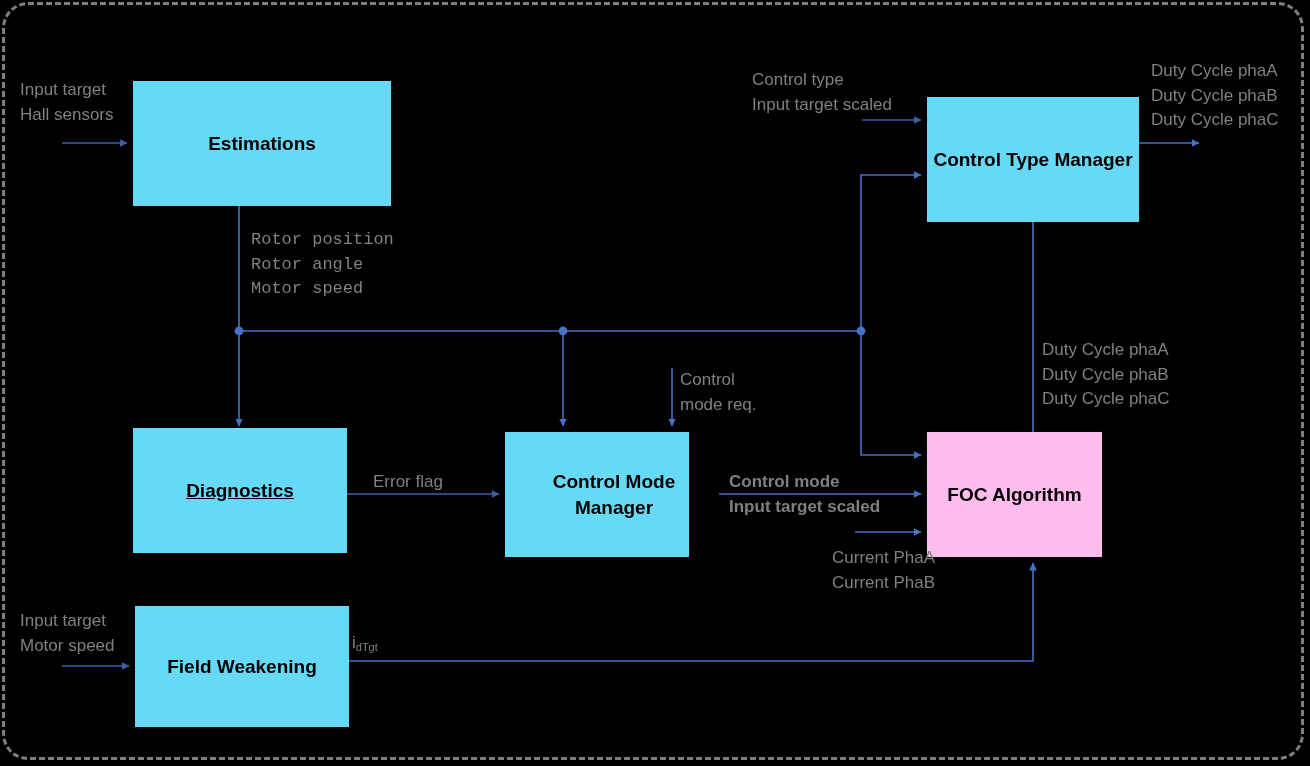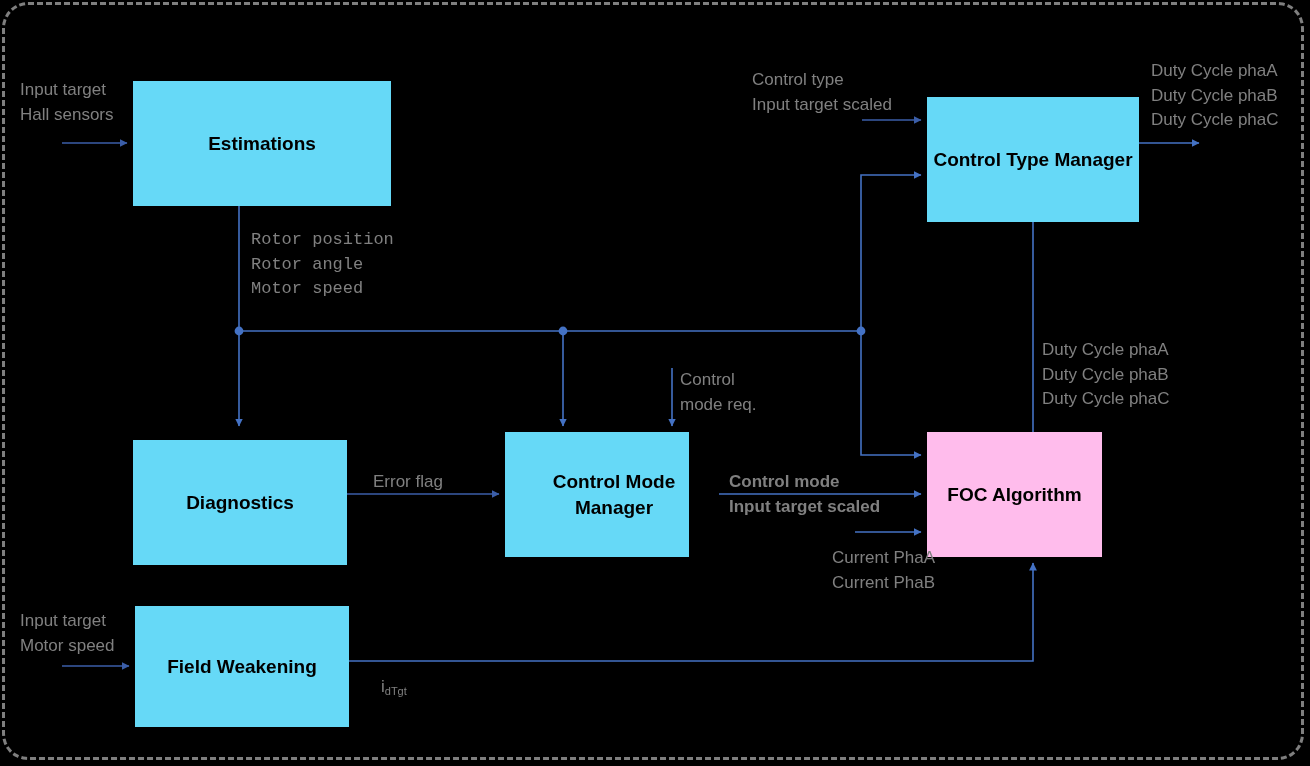--- a/index.html
+++ b/index.html
@@ -136,21 +136,21 @@
       <circle cx="239" cy="331" r="4.4"></circle>
       <circle cx="563" cy="331" r="4.4"></circle>
       <circle cx="861" cy="331" r="4.4"></circle>
     </g>
   </svg>
 
   <div class="block blue" style="left:133px; top:81px; width:258px; height:125px;">
     <span>Estimations</span>
   </div>
 
-  <div class="block blue" style="left:133px; top:440px; width:214px; height:125px;">
+  <div class="block blue" style="left:133px; top:428px; width:214px; height:125px;text-decoration:underline;">
     <span>Diagnostics</span>
   </div>
 
   <div class="block blue" style="left:505px; top:432px; width:184px; height:125px;padding-left:34px;">
     <span>Control Mode
 Manager</span>
   </div>
 
   <div class="block blue" style="left:135px; top:606px; width:214px; height:121px;justify-content:center;">
     <span>Field Weakening</span>
@@ -191,15 +191,15 @@
   <div class="label" style="left:1042px; top:338px;">Duty Cycle phaA
 Duty Cycle phaB
 Duty Cycle phaC</div>
 
   <div class="label" style="left:832px; top:546px;">Current PhaA
 Current PhaB</div>
 
   <div class="label" style="left:20px; top:609px;">Input target
 Motor speed</div>
 
-  <div class="label" style="left:381px; top:631px;margin-top:44px;"><span>i</span><sub>dTgt</sub></div>
+  <div class="label" style="left:352px; top:631px;"><span>i</span><sub>dTgt</sub></div>
 
 </div>
 
 </body></html>

